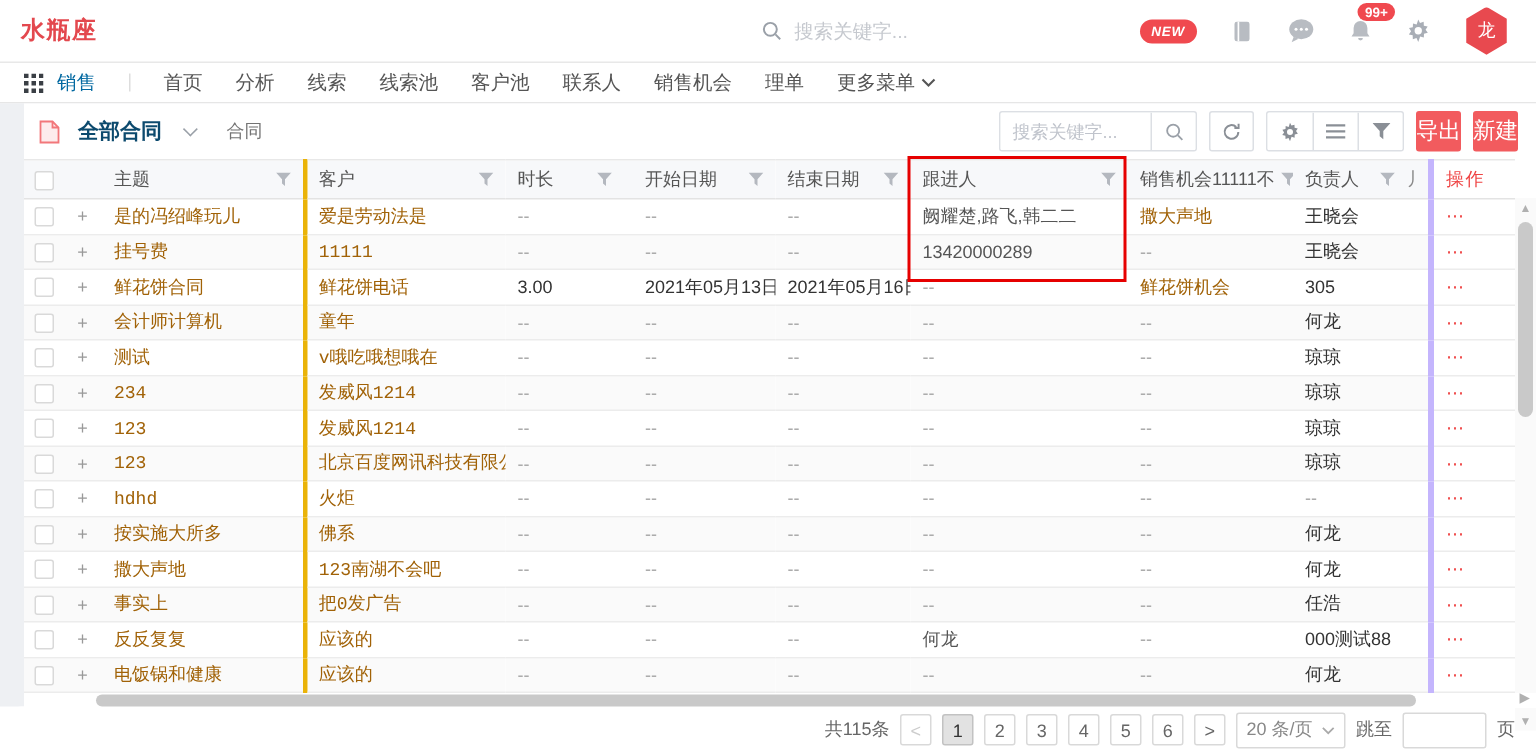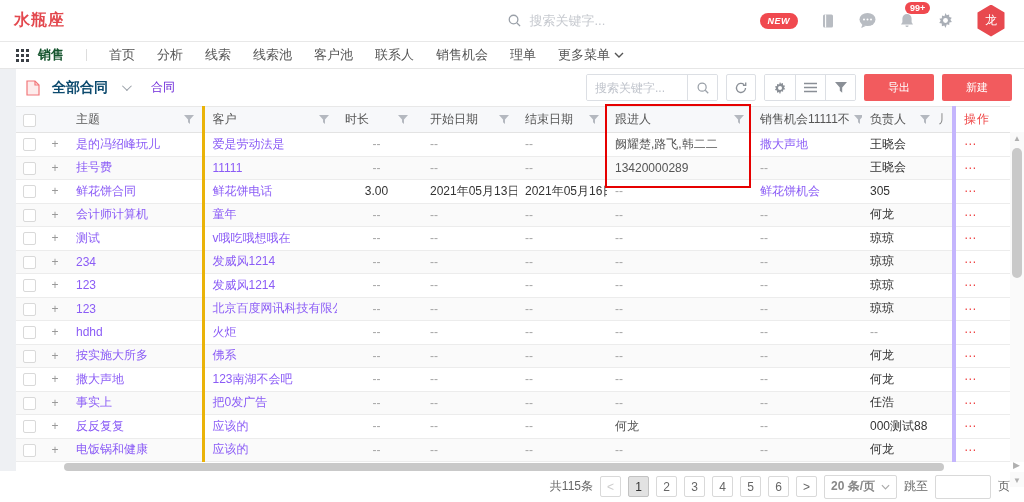--- a/index.html
+++ b/index.html
@@ -19,73 +19,73 @@
   .badge-count { position:absolute; top:-10px; left:6px; background:#f0494f; color:#fff;
     font-size:9px; border-radius:8px; padding:1px 5px; font-weight:bold; }
   .avatar-hex { width:30px; height:32px; background:#e8494f; color:#fff; font-size:12px;
     display:flex; align-items:center; justify-content:center;
     clip-path:polygon(50% 0,95% 25%,95% 75%,50% 100%,5% 75%,5% 25%); }
 
   
   .navbar { height:27px; display:flex; align-items:center; padding:0 16px; gap:22px;
     border-bottom:1px solid #e6e6e6; background:#fff; font-size:13px; color:#555; }
   .nav-app { display:flex; align-items:center; gap:9px; }
-  .nav-app .name { font-weight:bold; color:#14532d; }
+  .nav-app .name { font-weight:normal; color:#0369a1; }
   .nav-div { width:1px; height:12px; background:#ddd; }
   .nav-tab { cursor:pointer; white-space:nowrap; }
   .nav-more { display:flex; align-items:center; gap:4px; }
 
   
   .content { background:#eef0f3; height:402px; padding-left:16px; }
   .card { background:#fff; height:100%; position:relative; }
 
   .toolbar { height:37px; display:flex; align-items:center; padding:0 12px 0 10px; gap:8px; }
   .view-title { font-size:14px; font-weight:bold; color:#0c4a6e; margin-left:4px; }
-  .view-tag { color:#6d28d9; font-size:12px; margin-left:14px; }
+  .view-tag { color:#737373; font-size:12px; margin-left:14px; }
   .chev { width:7px; height:7px; border-right:1.4px solid #9aa0a8; border-bottom:1.4px solid #9aa0a8;
     transform:rotate(45deg) translateY(-2px); display:inline-block; margin-left:6px; }
   .tb-right { margin-left:auto; display:flex; align-items:center; gap:8px; }
   .search-box { display:flex; height:27px; border:1px solid #dcdfe4; border-radius:2px; overflow:hidden; }
   .search-box input { border:0; outline:none; width:100px; padding:0 8px; font-size:12px; color:#666; }
   .search-box input::placeholder { color:#c0c4cc; }
   .search-box .s-btn { width:30px; border-left:1px solid #dcdfe4; display:flex; align-items:center;
     justify-content:center; background:#fff; cursor:pointer; }
   .sq-btn { width:30px; height:27px; border:1px solid #dcdfe4; border-radius:2px; background:#fff;
     display:flex; align-items:center; justify-content:center; cursor:pointer; }
   .btn-group { display:flex; height:27px; border:1px solid #dcdfe4; border-radius:2px; overflow:hidden; }
   .btn-group .seg { width:30px; display:flex; align-items:center; justify-content:center;
     background:#fff; cursor:pointer; }
   .btn-group .seg + .seg { border-left:1px solid #dcdfe4; }
-  .red-btn { height:27px; padding:0 24px; background:#f25b5e; color:#fff; border:none;
-    border-radius:2px; font-size:11px; cursor:pointer; }
+  .red-btn { height:27px; padding:0 0; background:#f25b5e; color:#fff; border:none;
+    border-radius:2px; font-size:15px; cursor:pointer; }
 
   
   .table-wrap { position:relative; }
   table { border-collapse:collapse; table-layout:fixed; width:994px; }
   th,td { height:23.5px; padding:0 8px; text-align:left; font-weight:normal; white-space:nowrap;
     overflow:hidden; border-bottom:1px solid #ececec; }
   thead th { height:26px; background:#f7f8fa; color:#555; border-top:1px solid #e8e8e8;
     border-bottom:1px solid #e3e3e3; }
   .th-inner { display:flex; align-items:center; justify-content:space-between; }
   tbody tr:nth-child(even) td { background:#fafafa; }
   .c-check { width:26px; text-align:center; padding:0; }
   .c-expand { width:26px; color:#999; text-align:center; padding:0; cursor:pointer; }
   .c-subject { width:135px; border-right:3px solid #eab308; }
   .c-customer { width:134px;margin-left:25px; }
-  .c-duration { width:85px; text-align:center; padding-right:14px; }
+  .c-duration { width:85px; text-align:left; padding-right:14px; }
   .c-duration .th-inner { justify-content:space-between; }
   .c-start { width:95px; }
   .c-end { width:90px; }
   .c-follower { width:145px; color:#555; }
   .c-opportunity { width:110px; }
   .c-owner { width:76px; }
   .c-clipped { width:16px; padding:0; color:#888; overflow:hidden; }
   .c-actions { width:56px; background:#fff !important; border-left:4px solid #c4b5fd;
     text-align:left; color:#ef4444; letter-spacing:1px; cursor:pointer; }
-  .link { color:#8b5cf6; cursor:pointer; }
+  .link { color:#a16207; cursor:pointer;font-family:Liberation Mono, monospace; }
   .muted { color:#a6a6a6; }
   input[type=checkbox] { width:13px; height:13px; accent-color:#fff; border:1px solid #d9d9d9;
     appearance:none; background:#fff; border-radius:2px; vertical-align:middle; }
   .funnel { flex:none; margin-left:4px; }
 
   
   .v-scroll { position:absolute; top:26px; right:0; width:14px; height:355px; background:#fafafa; }
   .v-scroll .arr { position:absolute; left:0; width:14px; text-align:center; color:#b0b0b0; font-size:8px; }
   .v-scroll .thumb { position:absolute; left:2px; top:16px; width:10px; height:130px;
     background:#c9c9c9; border-radius:5px; }
@@ -100,21 +100,21 @@
     border:2px solid #e60000; pointer-events:none; z-index:20; }
 
   
   .footer { height:31px; display:flex; align-items:center; justify-content:flex-end;
     gap:7px; padding-right:14px; background:#fff; color:#666;border-radius:14px; }
   .pg-btn { min-width:21px; height:21px; border:1px solid #d9d9d9; border-radius:2px; background:#fff;
     display:flex; align-items:center; justify-content:center; font-size:12px; color:#666; cursor:pointer; }
   .pg-btn.active { background:#e2e2e2; border-color:#c2c2c2; color:#333; }
   .pg-btn.disabled { color:#ccc; }
   .pg-size { height:24px; border:1px solid #d9d9d9; border-radius:2px; padding:0 6px;
-    display:flex; align-items:center; gap:6px; color:#888; cursor:pointer;font-weight:bold; }
+    display:flex; align-items:center; gap:6px; color:#888; cursor:pointer; }
   .pg-jump-input { width:56px; height:24px; border:1px solid #d9d9d9; border-radius:2px; }
 </style>
 </head>
 <body>
 
 <div class="topbar">
   <span class="logo">水瓶座</span>
   <div class="top-search">
     <svg width="15" height="15" viewBox="0 0 16 16">
       <circle cx="7" cy="7" r="4.6" fill="none" stroke="#9aa0a8" stroke-width="1.4"></circle>

